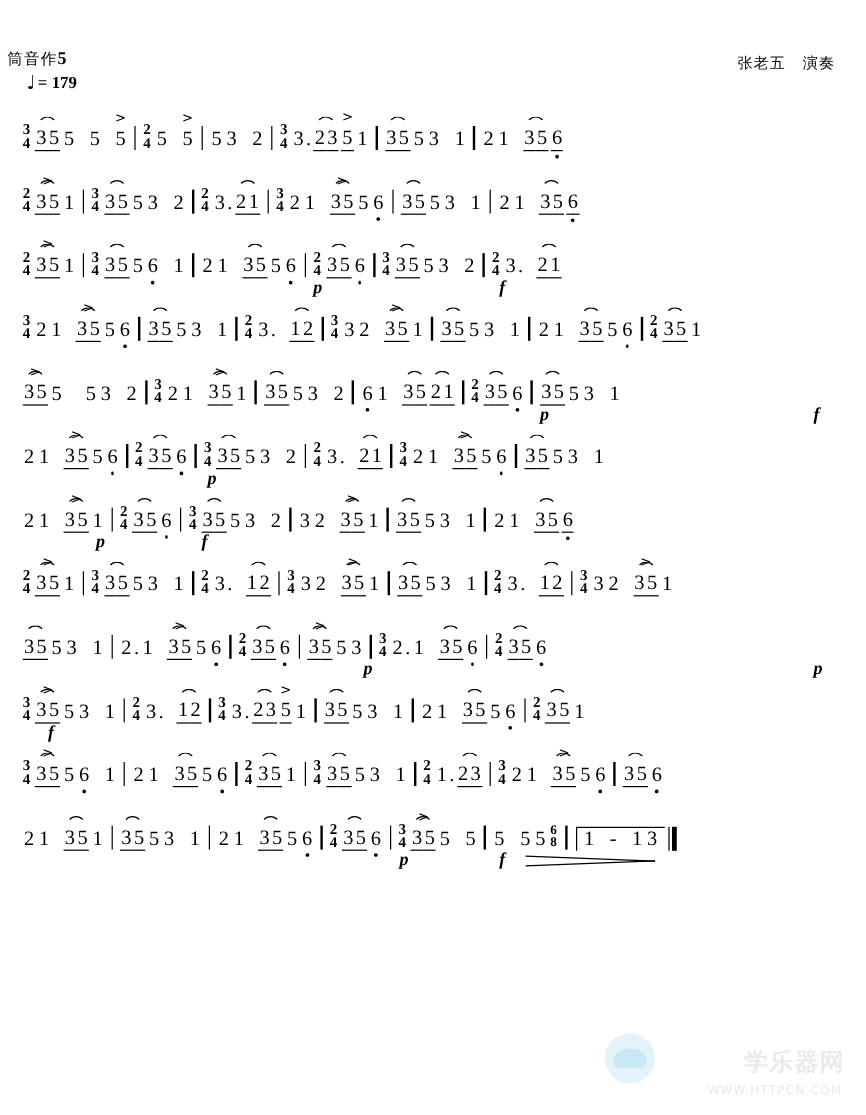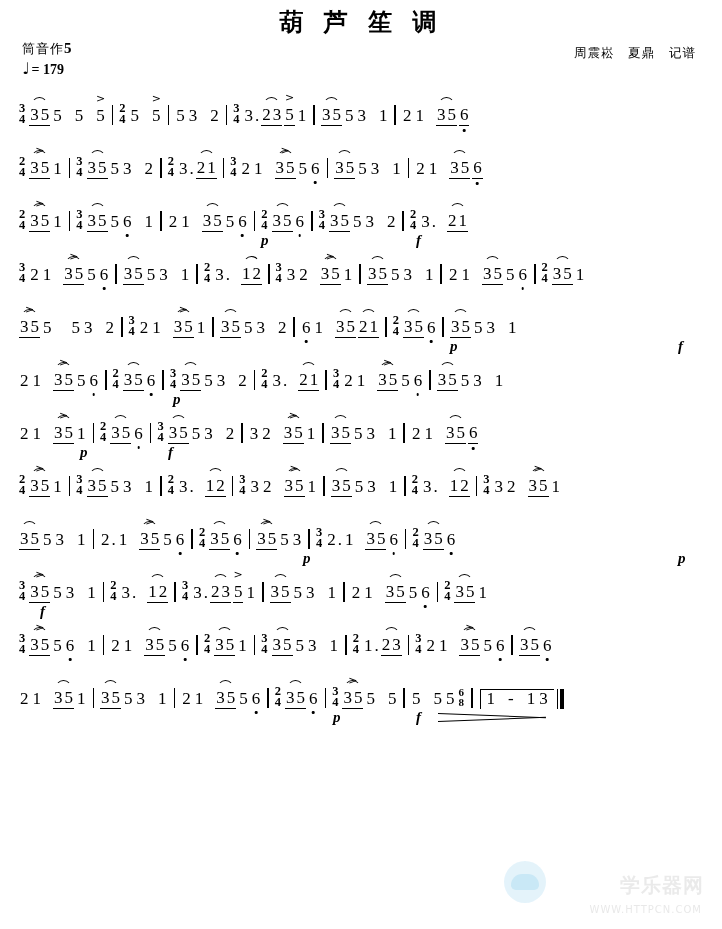--- a/index.html
+++ b/index.html
@@ -31,21 +31,21 @@
     width: 722px;
     text-align: center;
     font-family: "DejaVu Sans", sans-serif;
     font-weight: bold;
     font-size: 24px;
     letter-spacing: 6px;
   }
 
   .key-info {
     position: absolute;
-    left: 22px;
+    left: 6px;
     top: 40px;
     font-family: "DejaVu Sans", sans-serif;
     font-size: 13px;
     letter-spacing: 1px;
   }
   .key-info .numeral {
     font-family: "Liberation Serif", serif;
     font-weight: bold;
     font-size: 15px;
   }
@@ -302,34 +302,33 @@
     height: 16px;
     background: #7fc9ea;
     border-radius: 14px 14px 6px 6px;
   }
 </style>
 </head>
 <body>
 
 <div class="page">
 
-  <div class="title">葫 芦 笙 调</div>
 
   <div class="key-info">
     <span>筒音作</span><span class="numeral">5</span>
   </div>
 
   <div class="tempo">
     <span class="note-glyph">♩</span>
     <span>= 179</span>
   </div>
 
   <div class="credits">
     <div class="row">
-      <span class="name">周震崧　夏鼎</span><span>记谱</span>
+      <span class="name">张老五</span><span>演奏</span>
     </div>
   </div>
 
   <div class="staff">
 
     <div class="line">
       <div class="row">
         <span class="ts">
             <span class="num">3</span>
             <span class="den">4</span>

